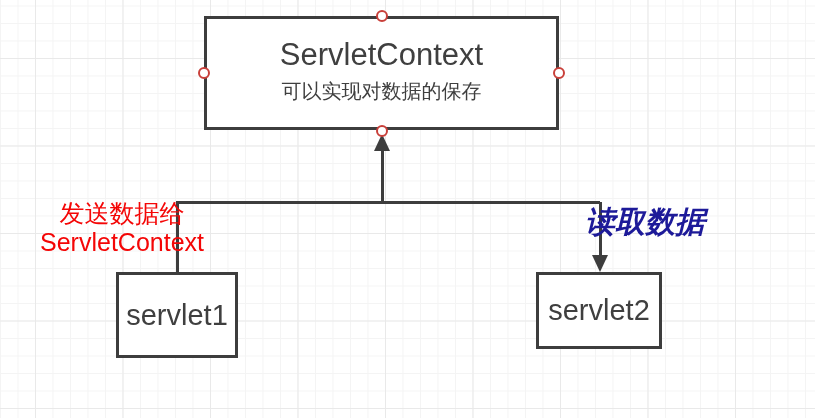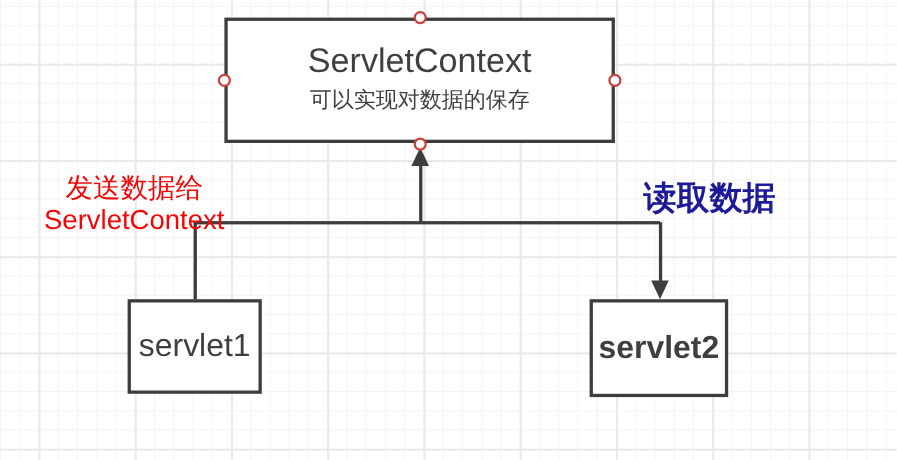--- a/index.html
+++ b/index.html
@@ -31,21 +31,21 @@
     justify-content: center;
     text-align: center;
   }
 
   .node-main { left: 204px; top: 16px; width: 355px; height: 114px; }
   .node-main .line1 { font-size: 31px; line-height: 36px; }
   .node-main .line2 { font-size: 20px; line-height: 36px; }
 
   .node-small { font-size: 29px; }
   .node-servlet1 { left: 116px; top: 272px; width: 122px; height: 86px; }
-  .node-servlet2 { left: 536px; top: 272px; width: 126px; height: 89px; font-weight: bold; }
+  .node-servlet2 { left: 536px; top: 272px; width: 126px; height: 77px; }
 
   .handle {
     position: absolute;
     width: 12px;
     height: 12px;
     border: 2.5px solid #c9403a;
     background: #ffffff;
     border-radius: 50%;
   }
   .handle-top    { left: 376px; top: 10px;  }
@@ -66,33 +66,34 @@
     border-right: 8.5px solid transparent;
     border-bottom: 17px solid #3d3d3d;
   }
   .arrow-down {
     left: 592px; top: 255px;
     border-left: 8.5px solid transparent;
     border-right: 8.5px solid transparent;
     border-top: 17px solid #3d3d3d;
   }
 
-  .edge-label { position: absolute; white-space: nowrap; }
+  .edge-label { position: absolute; white-space: nowrap; margin-top: 42px; }
   .label-send {
     left: 34px; top: 157px; width: 176px;
     color: #f40606;
     font-size: 25px;
     line-height: 29px;
     text-align: center;
   }
   .label-read {
     left: 585px; top: 160px;
     color: #1d1a99;
     font-size: 30px;
     font-weight: 700;
+    font-style: italic;
   }
 </style>
 </head>
 <body>
 
 <div class="canvas">
 
   <div class="edge-seg seg-h"></div>
   <div class="edge-seg seg-v-left"></div>
   <div class="edge-seg seg-v-mid"></div>

